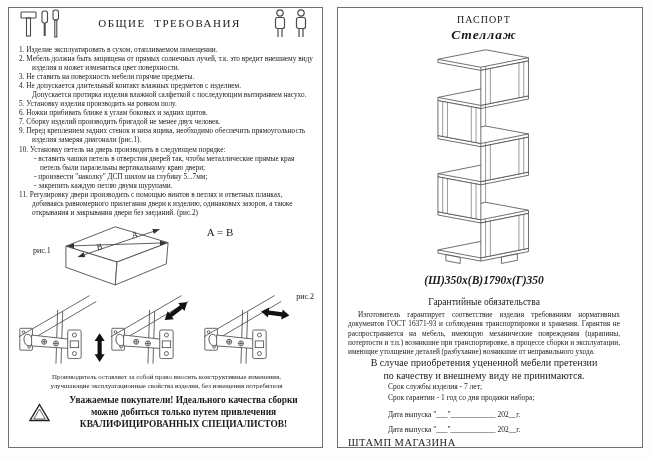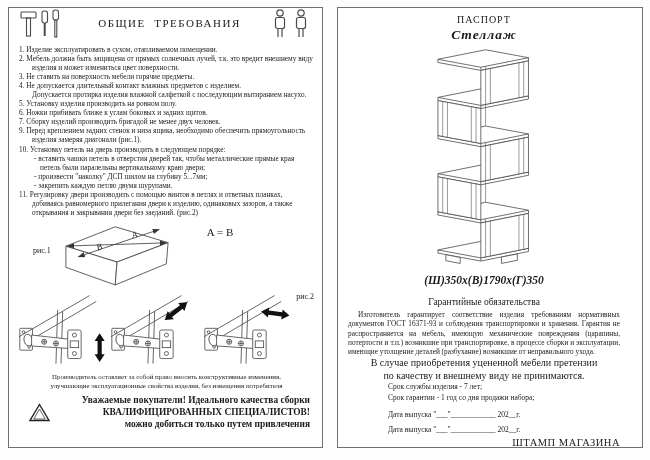--- a/index.html
+++ b/index.html
@@ -26,33 +26,33 @@
 
   .fig1-row { display:flex; align-items:flex-start; margin-top:1px; height:74px; }
   .fig1-label { font-size:8px; margin:28px 2px 0 14px; }
   .fig1-formula { font-size:11px; margin:8px 0 0 26px; }
 
   .fig2-row { display:flex; height:78px; }
   .fig2-label { font-size:8px; margin:0 0 22px 0; }
 
   .note { font-size:6.9px; line-height:1.25; text-align:center; margin-top:3px; }
   .warning-row { display:flex; align-items:center; gap:7px; margin-top:4px; padding:0 4px 0 10px; }
-  .warning-text { flex:1; text-align:right; font-size:9.4px; font-weight:600; line-height:1.28; }
+  .warning-text { flex:1; text-align:center; font-size:9.4px; font-weight:600; line-height:1.28; }
 
   
   .doc-title { text-align:center; font-size:10px; letter-spacing:1px; }
   .product-name { text-align:center; font-size:13.5px; font-weight:700; font-style:italic; margin-top:2px; letter-spacing:1px; }
   .stellage-wrap { text-align:center; margin-top:2px; height:226px; }
   .dims { text-align:center; font-size:11.5px; font-weight:700; font-style:italic; margin-top:3px; }
   .war-title { text-align:center; font-size:9.5px; margin-top:11px; }
   .war-text { font-size:7.3px; line-height:1.27; text-align:justify; text-indent:10px; margin-top:3px; }
   .center-line { text-align:center; font-size:10px; line-height:1.3; }
   .left-line { font-size:7.5px; margin-left:40px; line-height:1.45; }
   .date-line { font-size:7.5px; margin-left:40px; margin-top:6px; }
-  .stamp { text-align:right; font-size:10.5px; letter-spacing:0.5px; margin-top:3px; }
+  .stamp { text-align:left; font-size:10.5px; letter-spacing:0.5px; margin-top:3px; }
 
   svg { display:block; }
   .inline-svg { display:inline-block; }
 </style>
 </head>
 <body>
 
 <svg width="0" height="0" style="position:absolute" aria-hidden="true">
   <defs>
     <marker id="arr" markerWidth="9" markerHeight="8" refX="7.5" refY="3" orient="auto-start-reverse" markerUnits="userSpaceOnUse">
@@ -162,22 +162,22 @@
     <div>улучшающие эксплуатационные свойства изделия, без извещения потребителя</div>
   </div>
 
   <div class="warning-row">
     <svg width="21" height="19" viewBox="0 0 21 19" stroke="#222" fill="none">
       <polygon points="10.5,1.5 20,17.5 1,17.5" stroke-width="1.4"></polygon>
       <polygon points="10.5,6 16.2,16 4.8,16" stroke-width="0.7"></polygon>
     </svg>
     <div class="warning-text">
       <div>Уважаемые покупатели! Идеального качества сборки</div>
+      <div>можно добиться только путем привлечения</div>
       <div>КВАЛИФИЦИРОВАННЫХ СПЕЦИАЛИСТОВ!</div>
-      <div>можно добиться только путем привлечения</div>
     </div>
   </div>
 </div>
 
 <div class="page" id="page-right">
 
   <div class="doc-title">ПАСПОРТ</div>
   <div class="product-name">Стеллаж</div>
 
   <div class="stellage-wrap">

